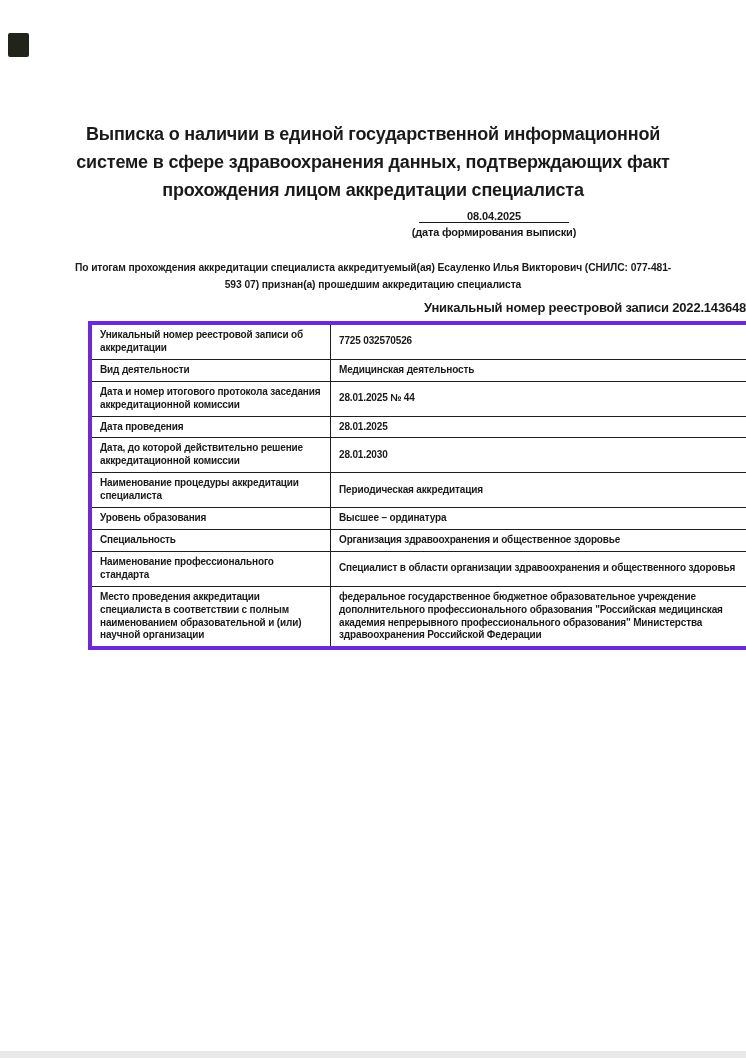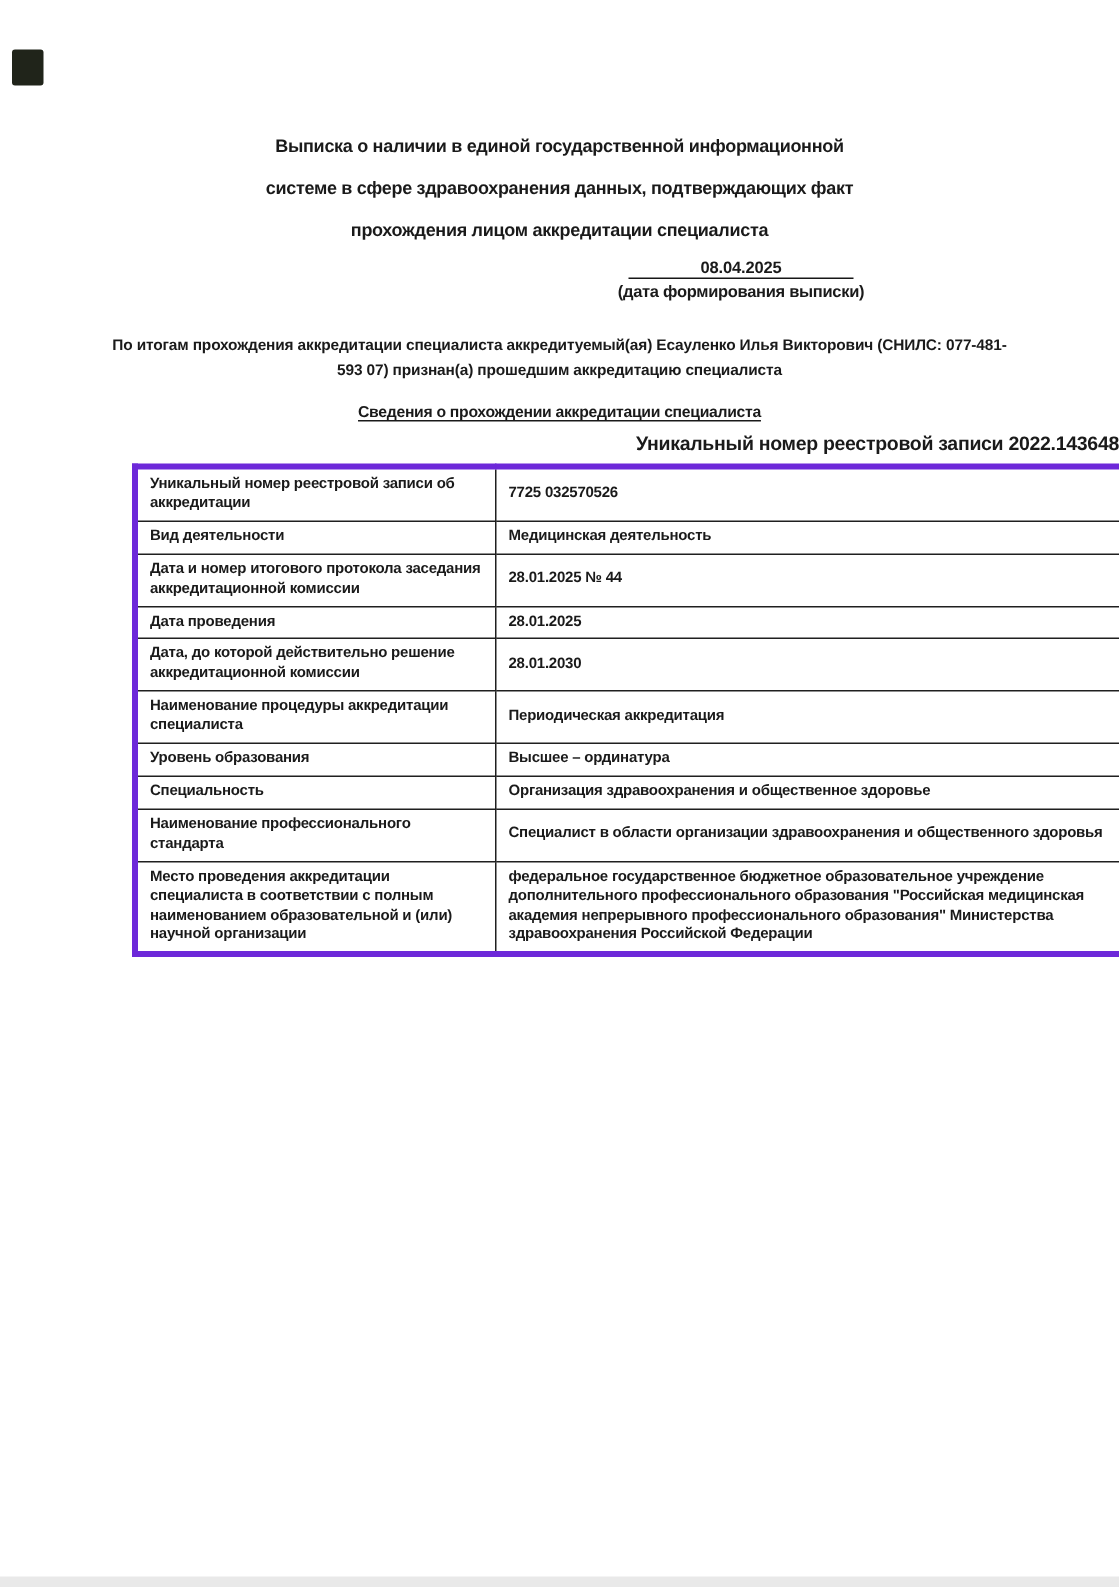--- a/index.html
+++ b/index.html
@@ -20,23 +20,23 @@
   .overlay-square {
     position: absolute;
     left: 8px;
     top: 33px;
     width: 21px;
     height: 24px;
     border-radius: 2px;
     background: #20241a;
   }
   .title {
-    padding-top: 83px;
+    padding-top: 120px;
     text-align: center;
-    font-size: 12px;
+    font-size: 18px;
     letter-spacing: -0.2px;
     line-height: 28px;
   }
   .date-block {
     width: 150px;
     margin: 6px 0 0 419px;
     text-align: center;
   }
   .date-value {
     font-size: 11px;
@@ -116,21 +116,20 @@
   <div class="date-block">
     <div class="date-value">08.04.2025</div>
     <div class="date-caption">(дата формирования выписки)</div>
   </div>
 
   <div class="intro">
     <div class="line">По итогам прохождения аккредитации специалиста аккредитуемый(ая) Есауленко Илья Викторович (СНИЛС: 077-481-</div>
     <div class="line">593 07) признан(а) прошедшим аккредитацию специалиста</div>
   </div>
 
-  <div class="section-heading">Сведения о прохождении аккредитации специалиста</div>
 
   <div class="registry-heading">Уникальный номер реестровой записи 2022.143648</div>
 
   <table class="acc">
     <tbody>
         <tr>
           <td class="label-cell">Уникальный номер реестровой записи об аккредитации</td>
           <td class="value-cell">7725 032570526</td>
         </tr>
         <tr>

